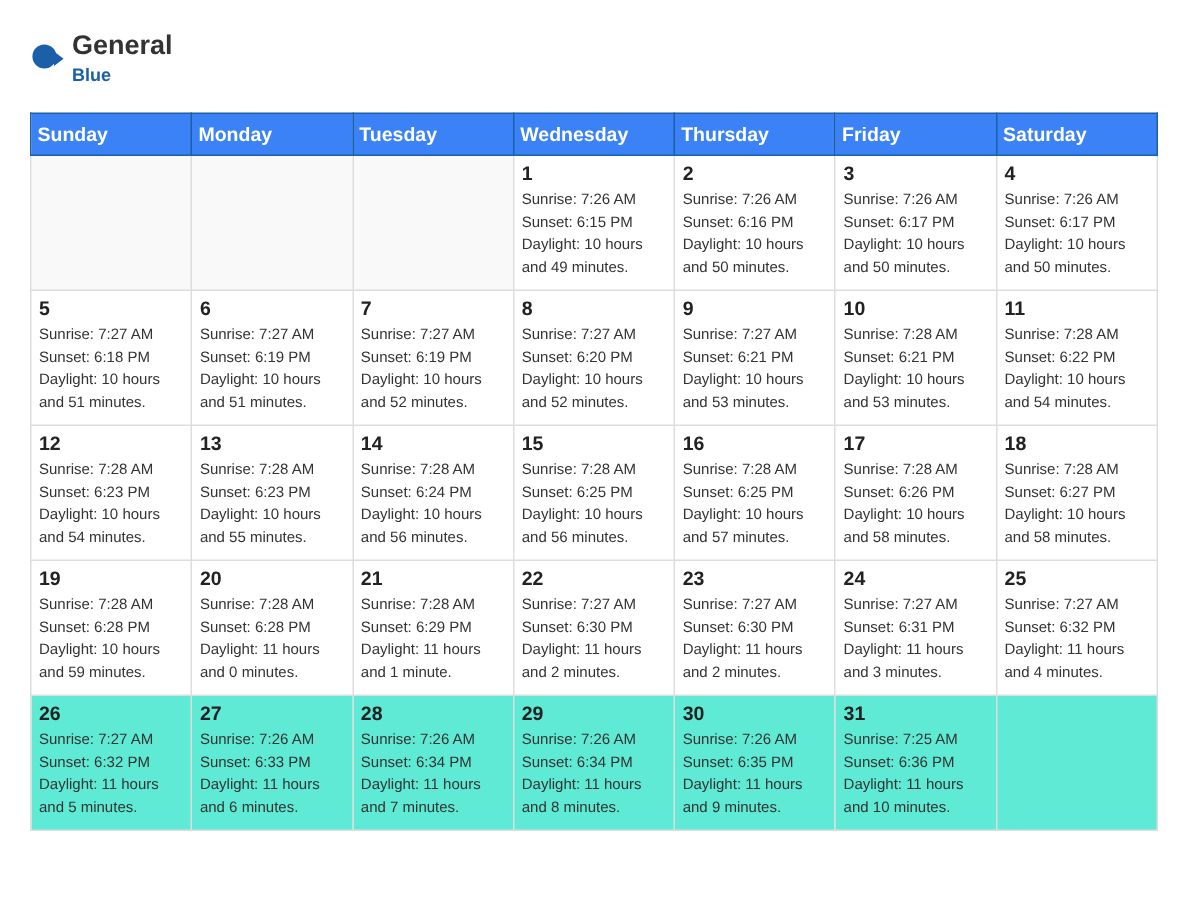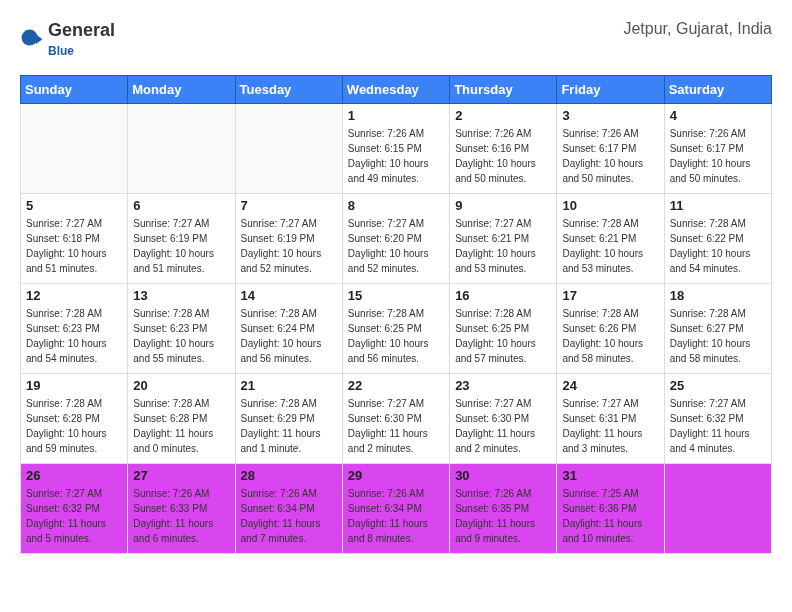--- a/index.html
+++ b/index.html
@@ -68,21 +68,21 @@
       font-size: 10.5px;
       color: #333;
       border: 1px solid #ddd;
       height: 90px;
       background: #fff;
     }
     .calendar td.empty {
       background: #f9f9f9;
     }
     .calendar td.last-row {
-      background: #d946ef;
+      background: #5eead4;
     }
     .day-number {
       font-size: 13px;
       font-weight: bold;
       margin-bottom: 3px;
       color: #222;
     }
     .day-info {
       font-size: 10px;
       line-height: 1.5;
@@ -97,21 +97,20 @@
     <svg class="logo-icon" viewBox="0 0 30 30">
       <circle cx="12" cy="12" r="10" fill="#1a5fa8"></circle>
       <polygon points="20,8 28,14 20,20" fill="#1a5fa8"></polygon>
     </svg>
     <div>
       <span class="logo-text-general">General</span><br>
       <span class="logo-text-blue">Blue</span>
     </div>
   </div>
   <div class="title-block">
-    <div class="location">Jetpur, Gujarat, India</div>
   </div>
 </div>
 
 <table class="calendar">
   <thead>
     <tr>
     <th>Sunday</th>
         <th>Monday</th>
         <th>Tuesday</th>
         <th>Wednesday</th>

